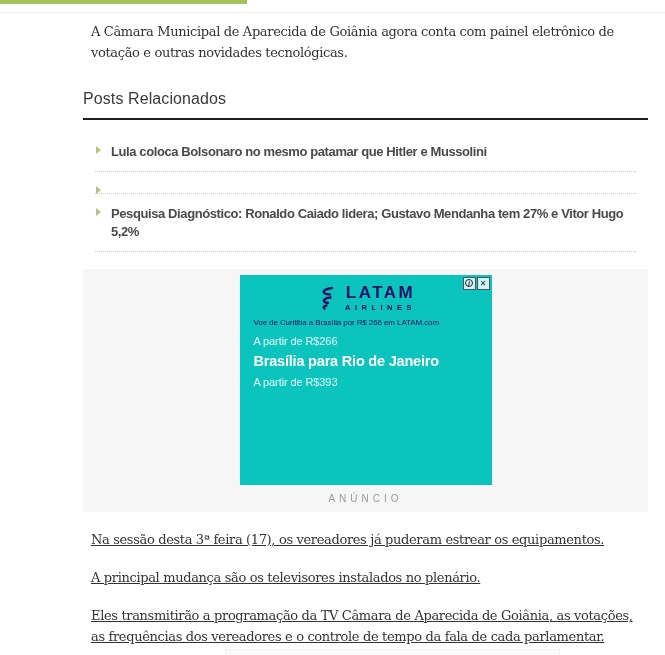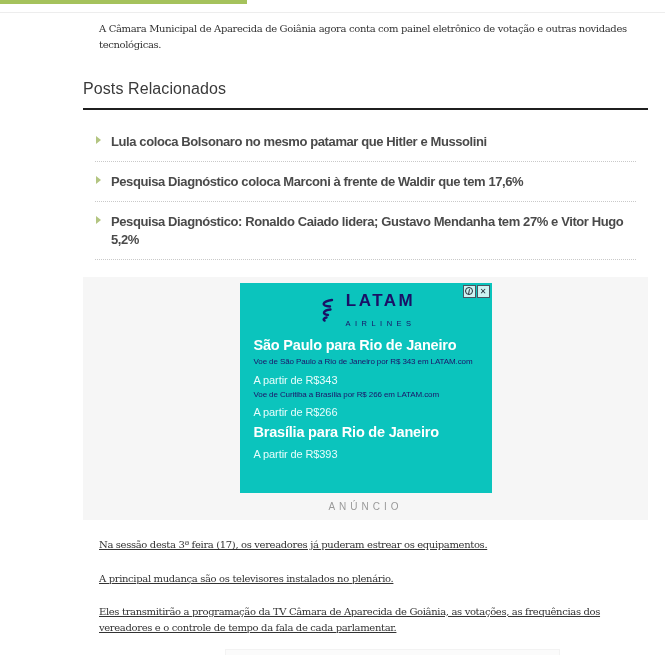--- a/index.html
+++ b/index.html
@@ -12,23 +12,23 @@
     font-family: "Liberation Sans", sans-serif;
     color: #333;
   }
   .green-bar { position: absolute; top: 0; left: 0; width: 247px; height: 4px; background: #a5c25c; }
   .top-hairline { position: absolute; top: 12px; left: 0; width: 665px; height: 1px; background: #ededed; }
 
   .content { position: absolute; left: 83px; top: 0; width: 565px; }
 
   .serif-par {
     font-family: "DejaVu Serif", "Liberation Serif", serif;
-    font-size: 10px; letter-spacing: -0.35px;
+    font-size: 13px; letter-spacing: -0.35px;
     line-height: 1.62; color: #333333;
-    margin: 16px;
+    margin: 8px;
   }
   .intro { margin-top: 21px; }
 
   .related-heading {
     margin: 27px 0 0 0;
     font-size: 16px; font-weight: 400; color: #3a3a3a;
     letter-spacing: 0.1px;
   }
   .related-rule { border: none; border-top: 2px solid #1f1f1f; margin: 10px 0 0 0; }
 
@@ -80,22 +80,22 @@
     border: 1px solid #222c36; border-radius: 50%;
     font-size: 7px; line-height: 8px; font-style: italic; font-weight: 700;
   }
   .ad-logo { display: flex; justify-content: center; align-items: center; padding-top: 9px; gap: 8px; }
   .ad-logo-text { display: flex; flex-direction: column; align-items: center; }
   .ad-wordmark {
     font-size: 17px; font-weight: 700; letter-spacing: 2.5px;
     color: #1a0f66; line-height: 1;
   }
   .ad-airlines {
-    font-size: 7.5px; letter-spacing: 4.5px; font-weight: 400;
-    color: #1a0f66; margin-top: 10px;
+    font-size: 7.5px; letter-spacing: 4.5px; font-weight: 700;
+    color: #1a0f66; margin-top: 2px;
   }
   .ad-offers { padding: 3px 12px 0 14px; }
   .offer-title {
     color: #ffffff; font-weight: 700; font-size: 14.5px;
     letter-spacing: -0.2px; margin-top: 6px; line-height: 1.15;
   }
   .offer-desc {
     color: #1d1168; font-size: 8px; letter-spacing: -0.1px;
     margin-top: 3px; line-height: 1.2;
   }
@@ -130,21 +130,20 @@
   <h2 class="related-heading">Posts Relacionados</h2>
   <hr class="related-rule">
 
   <ul class="posts-list">
     <li class="post-item">
       <span class="post-arrow"></span>
       <a class="post-link">Lula coloca Bolsonaro no mesmo patamar que Hitler e Mussolini</a>
     </li>
     <li class="post-item">
       <span class="post-arrow"></span>
-      <a class="post-link">Pesquisa Diagnóstico coloca Marconi à frente de Waldir que tem 17,6%</a>
     </li>
     <li class="post-item">
       <span class="post-arrow"></span>
       <a class="post-link">Pesquisa Diagnóstico: Ronaldo Caiado lidera; Gustavo Mendanha tem 27% e Vitor Hugo 5,2%</a>
     </li>
   </ul>
 
   <div class="ad-wrapper">
     <div class="ad-box">
       <div class="ad-controls">
@@ -159,25 +158,20 @@
             <path d="M11.5 19.5 C8.5 20 8 22 9.5 22.5"></path>
           </g>
         </svg>
         <div class="ad-logo-text">
           <span class="ad-wordmark">LATAM</span>
           <span class="ad-airlines">AIRLINES</span>
         </div>
       </div>
       <div class="ad-offers">
         <div>
-          <div class="offer-title">São Paulo para Rio de Janeiro</div>
-          <div class="offer-desc">Voe de São Paulo a Rio de Janeiro por R$ 343 em LATAM.com</div>
-          <div class="offer-price">A partir de R$343</div>
-        </div>
-        <div>
           <div class="offer-desc">Voe de Curitiba a Brasília por R$ 266 em LATAM.com</div>
           <div class="offer-price">A partir de R$266</div>
         </div>
         <div>
           <div class="offer-title">Brasília para Rio de Janeiro</div>
           <div class="offer-price">A partir de R$393</div>
         </div>
       </div>
     </div>
     <div class="ad-caption">ANÚNCIO</div>

